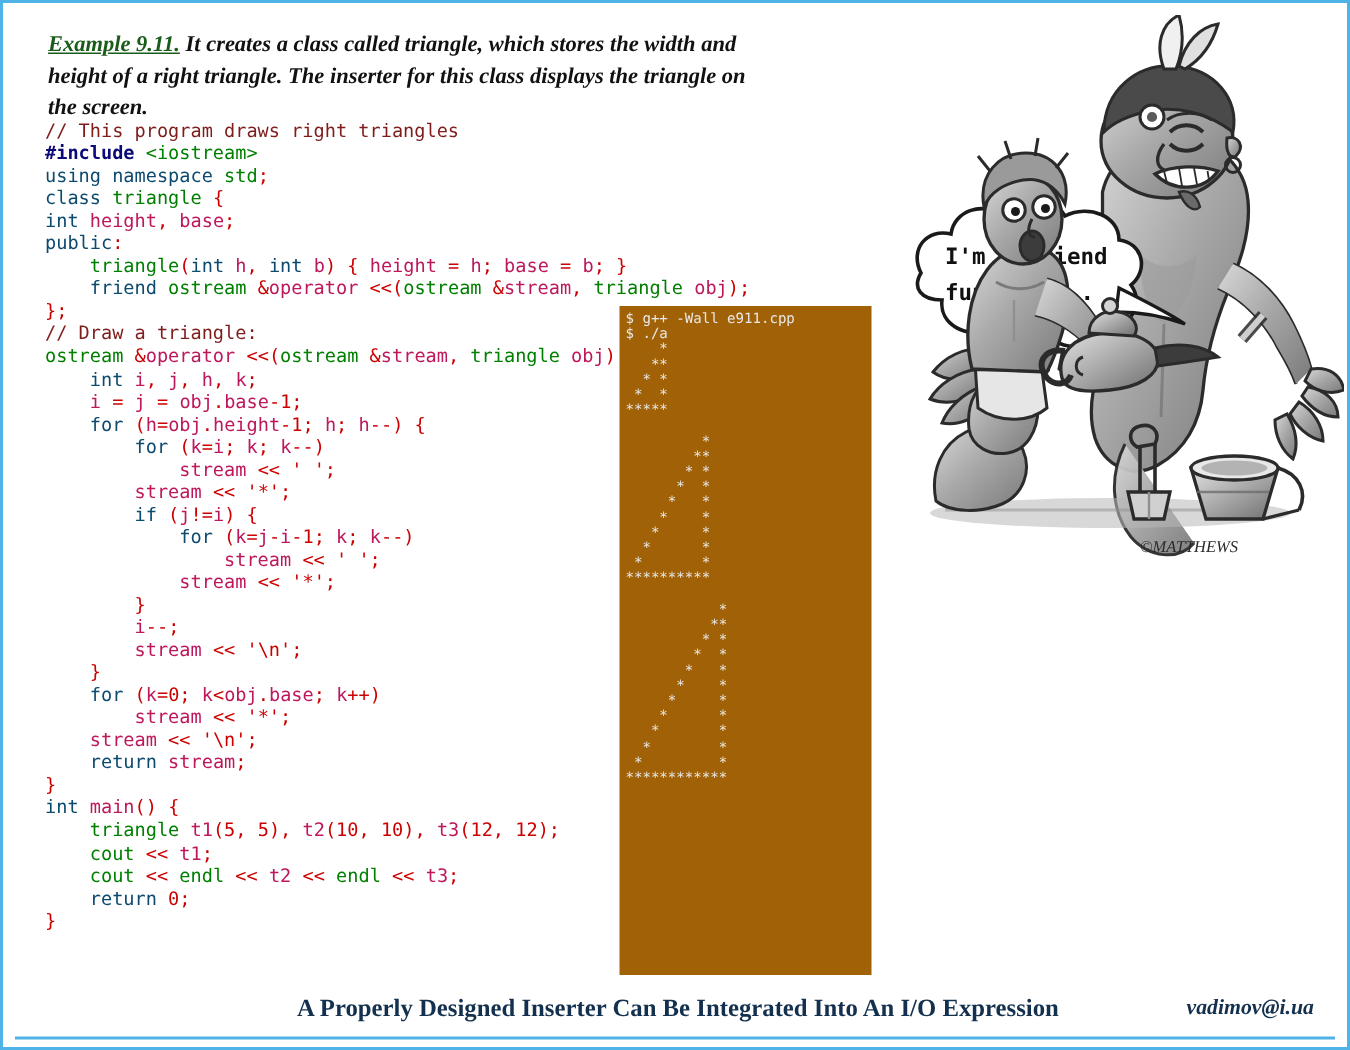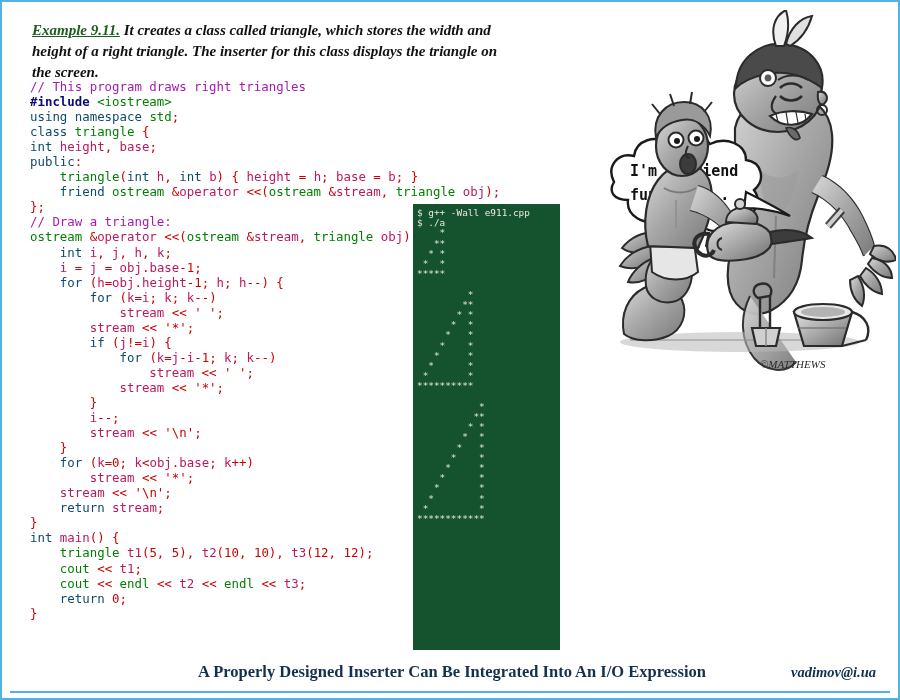--- a/index.html
+++ b/index.html
@@ -43,38 +43,38 @@
     left: 28px;
     top: 77px;
     width: 530px;
     font-family: "DejaVu Sans Mono", "Liberation Mono", monospace;
     font-size: 12.4px;
     line-height: 15.05px;
     white-space: pre;
     color: #000000;
     letter-spacing: 0px;
   }
-  .cmt { color: #a21caf; }
+  .cmt { color: #7f1d1d; }
   .kw  { color: #0c4a6e; }
   .pre { color: #0a0a7a; font-weight: bold; }
   .typ { color: #007f00; margin-top: 24px; }
   .str { color: #cc0000; }
   .num { color: #cc0000; }
   .op  { color: #cc0000; }
   .idn { color: #be185d; }
   .hdr { color: #007f00; text-align: center; }
 
   
   #terminal {
     position: absolute;
     left: 411px;
     top: 202px;
-    width: 147px;
+    width: 168px;
     height: 446px;
-    background: #14532d;
+    background: #a16207;
     color: #e8e8e8;
     font-family: "DejaVu Sans Mono", "Liberation Mono", monospace;
     font-size: 9.4px;
     line-height: 10.2px;
     white-space: pre;
     padding: 4px 0 0 4px;
     box-sizing: border-box;
     overflow: hidden;
   }
 

